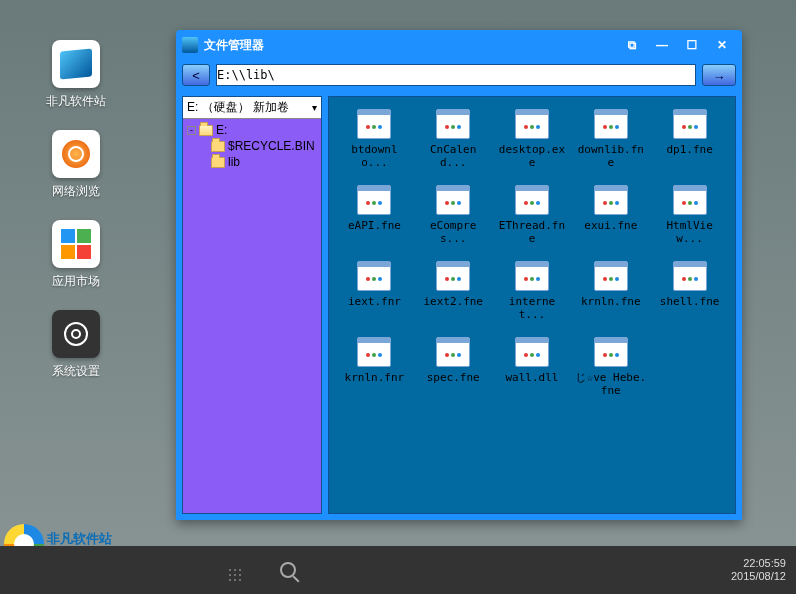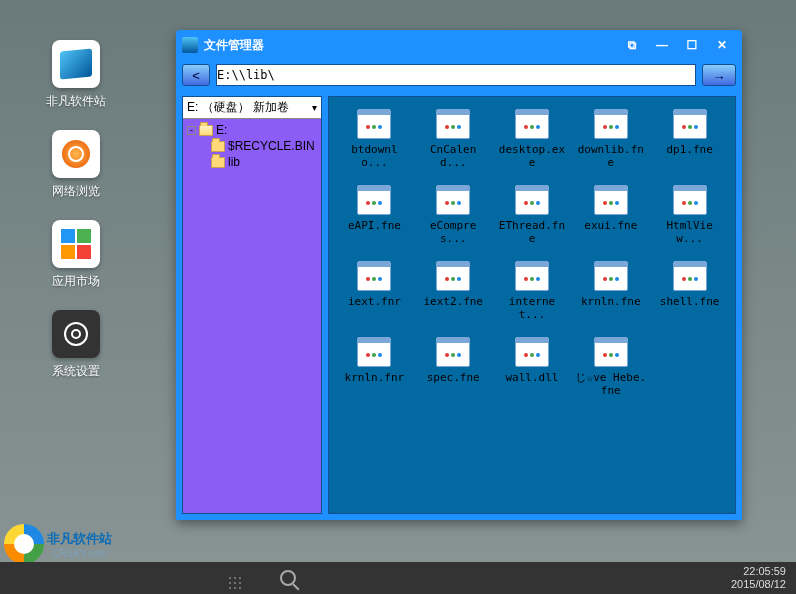--- a/index.html
+++ b/index.html
@@ -44,21 +44,21 @@
 
 .fm-files { flex:1; background:#0369a1; border:1px solid #105090; padding: 12px 8px; display:grid; grid-template-columns: repeat(5, 1fr); grid-auto-rows: 70px; gap: 6px 4px; align-content: start; overflow:auto; }
 .file-item { display:flex; flex-direction:column; align-items:center; gap:4px; cursor:pointer; }
 .file-ico { width:34px; height:30px; background:#fff; border:1px solid #7aa6d8; border-radius:2px; position:relative; display:flex; flex-direction:column; }
 .file-ico-bar { height:5px; background:#7aa6d8; width:100%; }
 .file-ico-dots { flex:1; display:flex; align-items:center; justify-content:center; gap:2px; }
 .file-ico-dots span { width:4px; height:4px; border-radius:50%; }
 .file-ico-dots span:nth-child(1){background:#e53935;} .file-ico-dots span:nth-child(2){background:#43a047;} .file-ico-dots span:nth-child(3){background:#1e88e5;}
 .file-name { font-size: 11px; font-family:"SimSun",monospace; text-align:center; color:#000; line-height:1.2; word-break:break-all; max-width:72px; }
 
-.taskbar { position:absolute; left:0; right:0; bottom:0; height:32px; background:#333; display:flex; align-items:center; padding-right:10px; color:#ddd; font-size:11px; }
+.taskbar { position:absolute; left:0; right:0; bottom:0; height:48px; background:#333; display:flex; align-items:center; padding-right:10px; color:#ddd; font-size:11px; }
 .tb-handle { width:30px; margin-left:220px; display:flex; gap:3px; justify-content:center; cursor:grab; }
 .tb-handle span { width:2px; height:2px; background:#888; border-radius:50%; box-shadow: 0 5px 0 #888, 0 10px 0 #888; }
 .tb-search { margin-left:30px; width:16px; height:16px; border:2px solid #aaa; border-radius:50%; position:relative; cursor:pointer; }
 .tb-search::after { content:""; position:absolute; width:8px; height:2px; background:#aaa; bottom:-4px; right:-6px; transform:rotate(45deg); }
 .tb-clock { margin-left:auto; text-align:right; font-family:"SimSun",monospace; line-height:1.2; }
 
 .watermark { position:absolute; left:4px; bottom:30px; display:flex; align-items:center; gap:3px; }
 .wm-logo { width:40px; height:40px; border-radius:50%; background: conic-gradient(#1e88e5 0 90deg, #43a047 90deg 180deg, #fb8c00 180deg 270deg, #fdd835 270deg 360deg); position:relative; }
 .wm-logo::after { content:""; position:absolute; inset:10px; background:#fff; border-radius:50%; }
 .wm-text { font-size:13px; font-weight:bold; color:#0b6db7; }

